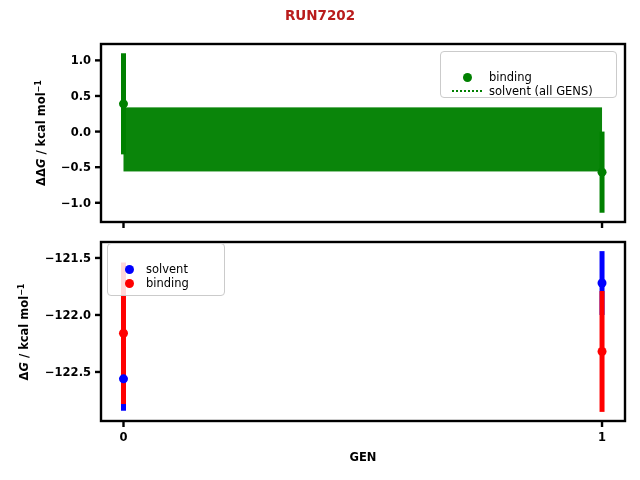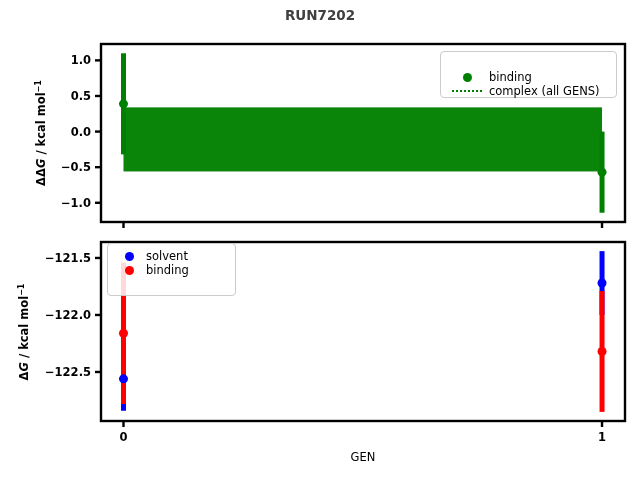--- a/index.html
+++ b/index.html
@@ -3,31 +3,31 @@
 <meta charset="utf-8">
 <style>
   html,body{margin:0;padding:0;background:#fff;}
   .figure{
     position:relative;width:640px;height:480px;background:#ffffff;
     font-family:"DejaVu Sans",sans-serif;overflow:hidden;
   }
   #chart-svg{position:absolute;left:0;top:0;}
   .suptitle{
     position:absolute;top:7px;left:0;width:640px;text-align:center;
-    font-weight:bold;font-size:13.5px;color:#404040;
+    font-weight:bold;font-size:13.5px;color:#b91c1c;
   }
   .ylabel{
     position:absolute;transform:translate(-50%,-50%) rotate(-90deg);
     white-space:nowrap;font-weight:bold;font-size:11.5px;color:#000;
   }
   .ylabel .gvar{font-style:italic;}
   .sup{font-size:8px;position:relative;top:-4.5px;}
   .xlabel{
     position:absolute;transform:translate(-50%,-50%);
-    font-weight:normal;font-size:11.5px;color:#000;white-space:nowrap;
+    font-weight:bold;font-size:11.5px;color:#000;white-space:nowrap;
   }
   .legend{
     position:absolute;box-sizing:border-box;
     border:1px solid #cbcbcb;border-radius:4px;
     background:rgba(255,255,255,0.85);
     display:flex;flex-direction:column;justify-content:space-evenly;
     padding:18px 4px;
   }
   .legend-row{display:flex;align-items:center;}
   .licon{display:flex;justify-content:center;align-items:center;flex:0 0 auto;}
@@ -105,25 +105,25 @@
     <div class="legend-row">
       <span class="licon licon-top">
           <span class="dot" id="binding-dot" style="background: rgb(0, 128, 0);"></span>
         </span>
       <span class="llabel">binding</span>
     </div>
     <div class="legend-row">
       <span class="licon licon-top">
           <span class="dotline" id="all-gens-line" style="border-top-color: rgb(0, 128, 0);"></span>
         </span>
-      <span class="llabel">complex (all GENS)</span>
+      <span class="llabel">solvent (all GENS)</span>
     </div>
   </div>
 
-  <div class="legend" style="left:107px;top:243px;width:129px;height:53px;justify-content:flex-end;">
+  <div class="legend" style="left:107px;top:243px;width:118px;height:53px;">
     <div class="legend-row">
       <span class="licon licon-bot">
           <span class="dot" id="solvent-dot" style="background: rgb(0, 0, 255);"></span>
         </span>
       <span class="llabel">solvent</span>
     </div>
     <div class="legend-row">
       <span class="licon licon-bot">
           <span class="dot" id="complex-dot" style="background: rgb(255, 0, 0);"></span>
         </span>

